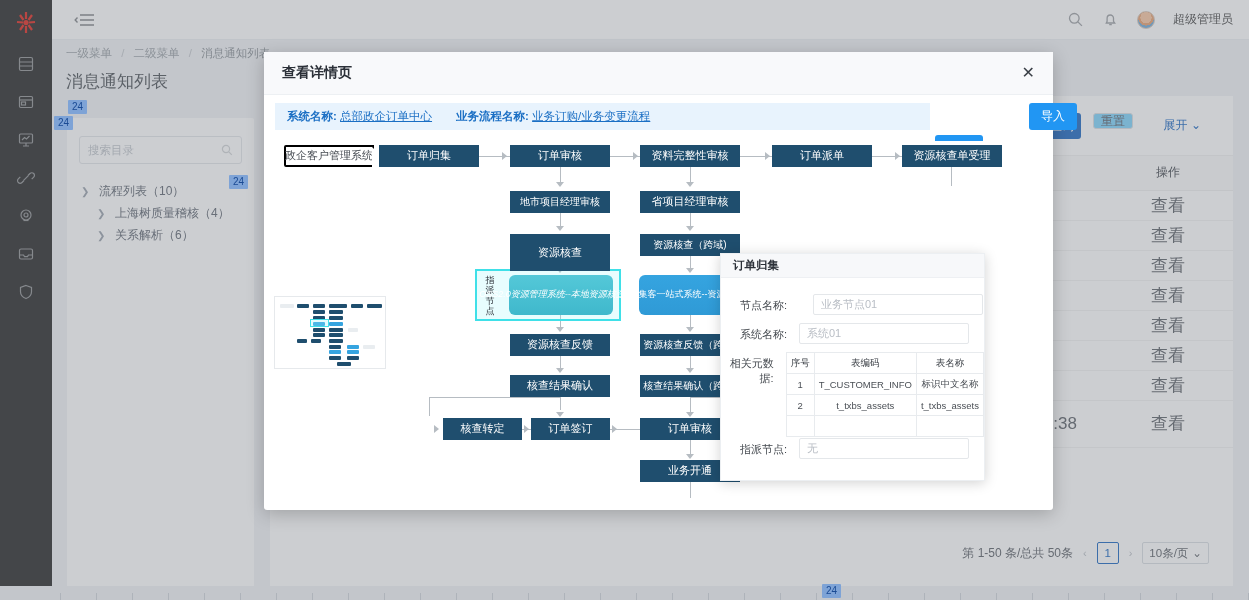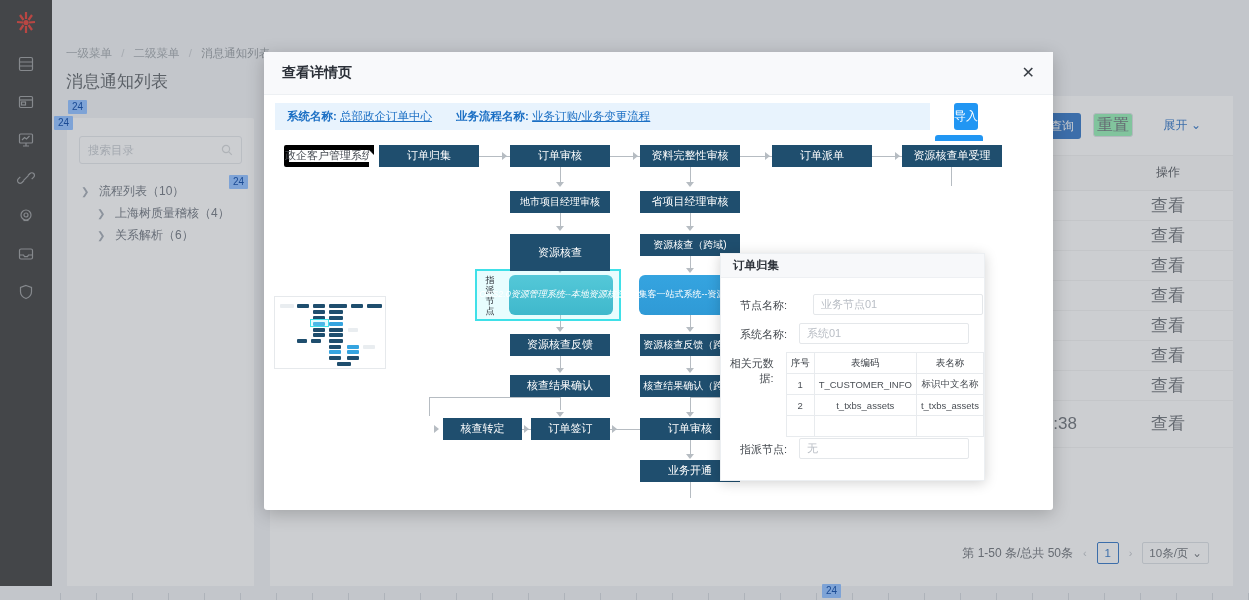--- a/index.html
+++ b/index.html
@@ -64,22 +64,22 @@
   .right-card {
     position:absolute; left:218px; top:0px; right:16px; bottom:14px; background:#fff;
   }
   .filterbar { height:60px; position:relative; border-bottom:1px solid #f0f0f0;}
   .btn-primary {
     position:absolute; right:152px; top:17px; width:38px;height:26px;
     background:#1764c0; color:#fff; border-radius:3px; font-size:12px;
     display:flex;align-items:center;justify-content:center;
   }
   .btn-plain {
-    position:absolute; right:100px; top:17px; width:40px;height:24px;
-    background:#86efac; border:1px solid #d9dde2; border-radius:3px; font-size:16px;
+    position:absolute; right:100px; top:17px; width:40px;height:16px;
+    background:#7dd3fc; border:1px solid #d9dde2; border-radius:3px; font-size:12px;
     color:#5b6068; display:flex;align-items:center;justify-content:center;
   }
   .btn-expand { position:absolute; right:32px; top:21px; font-size:12px; color:#1764c0;}
 
   .tbl { width:100%; border-collapse:collapse; }
   .tbl th {
     height:34px; background:#fafafa; font-weight:400; font-size:12px; color:#3d4249;
     border-bottom:1px solid #efefef;
   }
   .tbl td {
@@ -128,35 +128,35 @@
     background:#e8f3fd; display:flex; align-items:center; padding:0 12px; gap:24px;
     font-size:11.5px;
   }
   .infobar b { color:#1b6fc4; font-weight:bold; }
   .infobar u { color:#1b6fc4; }
   .mbtn {
     position:absolute; top:51px; height:27px; border-radius:3px; background:#2196f3;
     color:#fff; font-size:12px; display:flex;align-items:center;justify-content:center;
   }
   .mbtn.new { left:671px; width:48px;margin-top:32px; }
-  .mbtn.imp { left:690px; width:24px; }
+  .mbtn.imp { left:765px; width:48px; }
 
   .canvas {
     position:absolute; left:11px; top:89px; width:755px; height:358px;
     overflow:hidden; background:#fff;
   }
 
   
   .node {
     position:absolute; background:#1f4e6e; color:#fff; font-size:11px;
     display:flex; align-items:center; justify-content:center; text-align:center;
     line-height:1.25; white-space:nowrap;
   }
   .node.start {
-    background:#fff; color:#454a51; border:5px solid #000000; border-radius:2px 0 0 2px;
+    background:#fff; color:#454a51; border:2px solid #000000; border-radius:2px 0 0 2px;
   }
   .node.start:after {
     content:""; position:absolute; right:-11px; top:0; width:0;height:0;
     border-top:11px solid transparent; border-bottom:11px solid transparent;
     border-left:11px solid #fff;
   }
   .node.blue { background:linear-gradient(180deg,#35a4e0,#2f9ad6); border-radius:6px; }
   .node.teal { background:linear-gradient(180deg,#54c8d8,#3fb8cc); border-radius:6px;font-style:italic; }
   .sel-box {
     position:absolute; border:2px solid #3fe0e8; background:rgba(150,245,250,.22);
@@ -261,20 +261,44 @@
         </svg>
       </div>
       <div class="side-ic">
         <svg width="18" height="18" viewBox="0 0 18 18" stroke="#cfd2d6" fill="none" stroke-width="1.2">
           <path d="M9 2.5l5.5 2v4.2c0 3.2-2.3 5.6-5.5 6.8-3.2-1.2-5.5-3.6-5.5-6.8V4.5z"></path>
         </svg>
       </div>
     </div>
   </div>
 
+  <div class="topbar">
+    <div class="hamburger">
+      <svg width="22" height="18" viewBox="0 0 22 18" stroke="#55595f" fill="none" stroke-width="1.4">
+        <path d="M6 4h14M6 9h14M6 14h14"></path>
+          <path d="M3.5 6.6L1.2 9l2.3 2.4"></path>
+      </svg>
+    </div>
+    <div class="top-right">
+      <div class="top-ic">
+        <svg width="17" height="17" viewBox="0 0 17 17" stroke="#5a5f66" fill="none" stroke-width="1.3">
+          <circle cx="7.3" cy="7.3" r="4.8"></circle>
+            <path d="M10.9 10.9l4 4"></path>
+        </svg>
+      </div>
+      <div class="top-ic">
+        <svg width="17" height="17" viewBox="0 0 17 17" stroke="#5a5f66" fill="none" stroke-width="1.3">
+          <path d="M4.3 12h8.4l-1.2-1.7V7.2a3.2 3.2 0 1 0-6.4 0v3.1z"></path>
+            <path d="M7.2 13.6h2.6"></path>
+        </svg>
+      </div>
+      <div class="avatar"></div>
+      <div class="username">超级管理员</div>
+    </div>
+  </div>
 
   <div class="crumbs">
     <span>一级菜单</span>
     <span class="sep">/</span>
     <span>二级菜单</span>
     <span class="sep">/</span>
     <span class="cur">消息通知列表</span>
   </div>
   <div class="page-title">消息通知列表</div>
 

